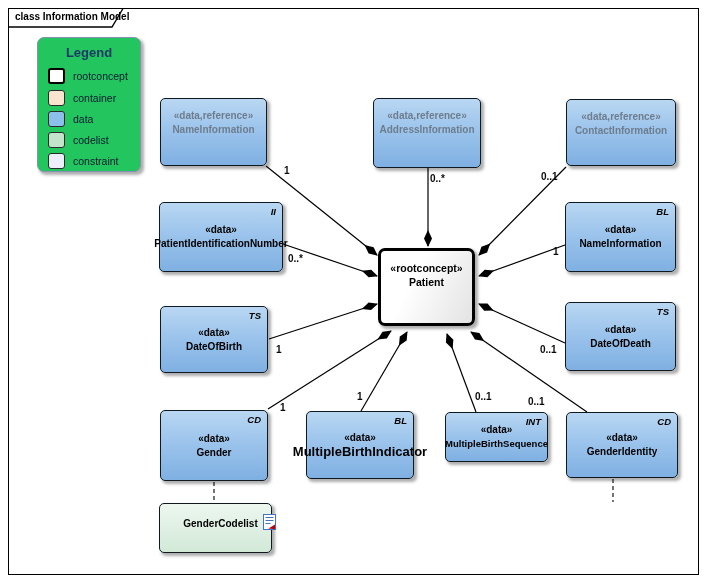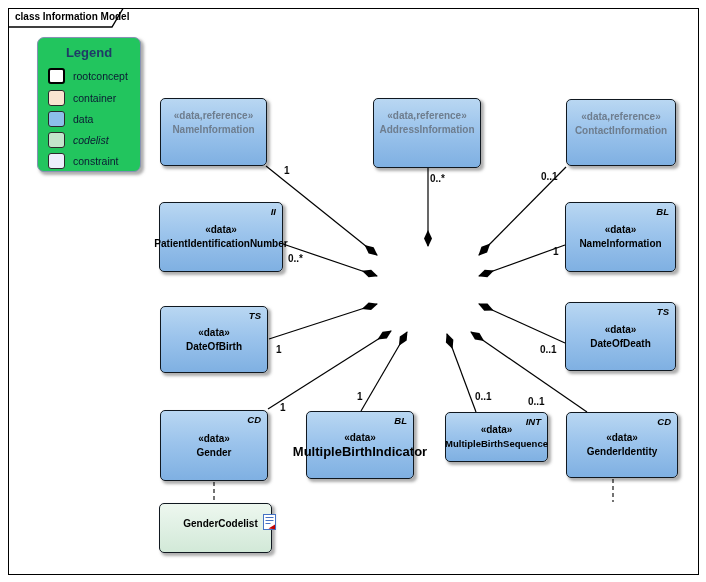--- a/index.html
+++ b/index.html
@@ -75,21 +75,21 @@
       <span class="llabel">rootconcept</span>
     </div>
     <div class="legend-item" style="top:52px;">
       <span class="swatch" style="background: rgb(249, 228, 208);"></span>
       <span class="llabel">container</span>
     </div>
     <div class="legend-item" style="top:73px;">
       <span class="swatch" style="background: rgb(140, 191, 233);"></span>
       <span class="llabel">data</span>
     </div>
-    <div class="legend-item" style="top:94px;font-style:italic;">
+    <div class="legend-item" style="top:94px;">
       <span class="swatch" style="background: rgb(194, 228, 203);"></span>
       <span class="llabel">codelist</span>
     </div>
     <div class="legend-item" style="top:115px;">
       <span class="swatch" style="background: rgb(236, 238, 251);"></span>
       <span class="llabel">constraint</span>
     </div>
   </div>
 
   <div class="node data reference" style="left:160px;top:98px;width:107px;height:68px;">
@@ -120,20 +120,24 @@
     <span class="tag">BL</span>
     <div class="stereo">«data»</div>
     <div class="nname">NameInformation</div>
   </div>
   <div class="node data" style="left:565px;top:302px;width:111px;height:69px;">
     <span class="tag">TS</span>
     <div class="stereo">«data»</div>
     <div class="nname">DateOfDeath</div>
   </div>
 
+  <div class="node" id="node-patient" style="left:378px;top:248px;width:97px;height:78px;">
+    <div class="stereo">«rootconcept»</div>
+    <div class="nname">Patient</div>
+  </div>
 
   <div class="node data" style="left:160px;top:410px;width:108px;height:71px;">
     <span class="tag">CD</span>
     <div class="stereo">«data»</div>
     <div class="nname">Gender</div>
   </div>
   <div class="node data" style="left:306px;top:411px;width:108px;height:68px;">
     <span class="tag">BL</span>
     <div class="stereo">«data»</div>
     <div class="nname" style="font-size:13px;">MultipleBirthIndicator</div>

